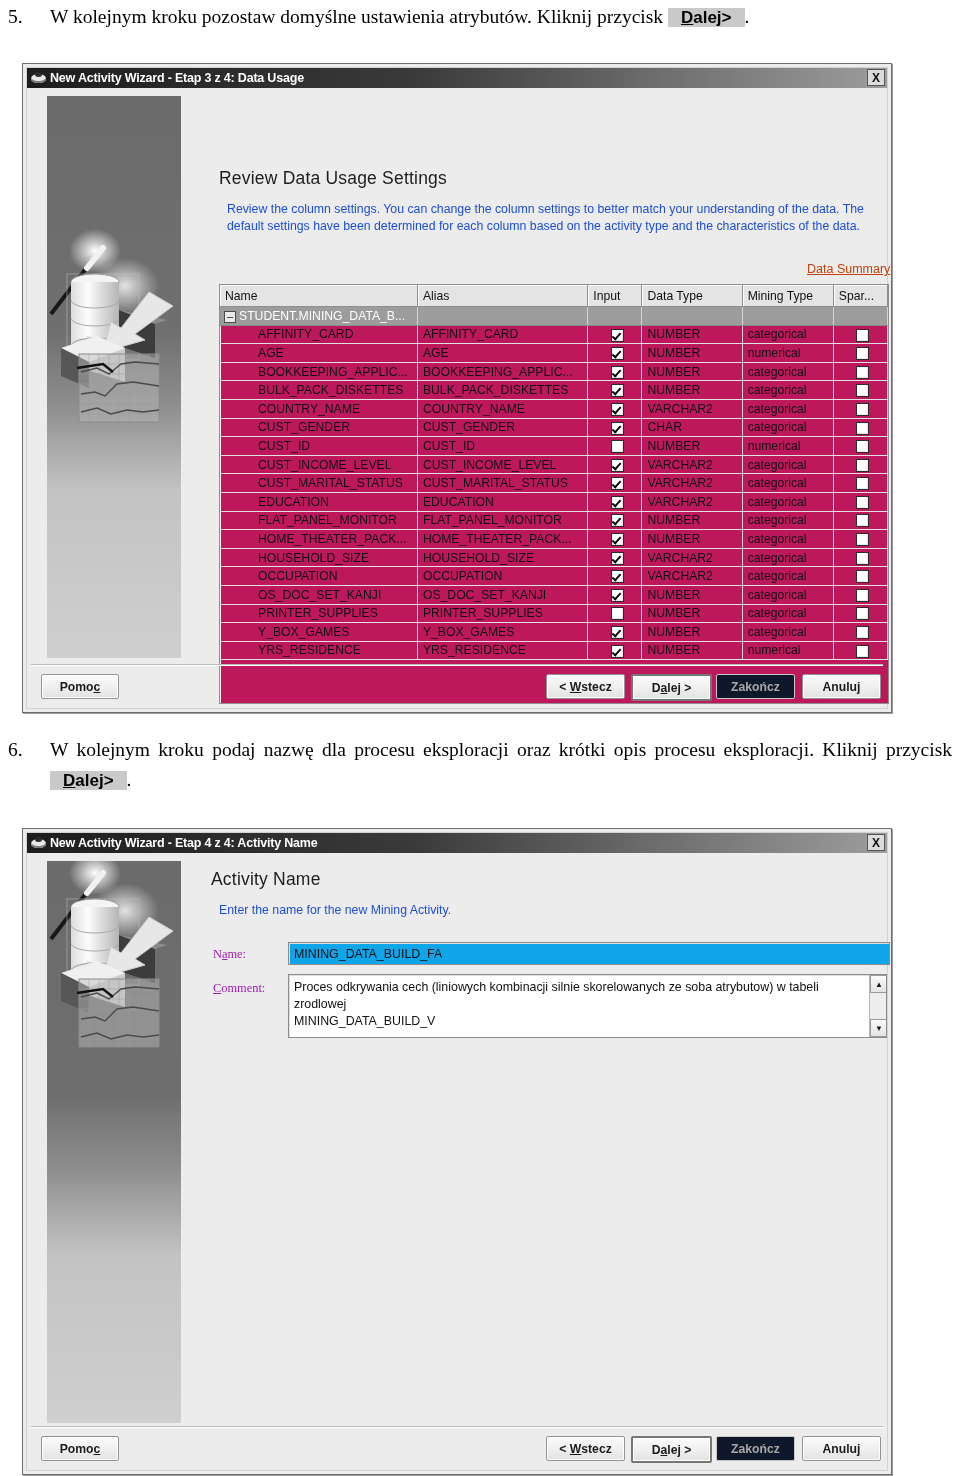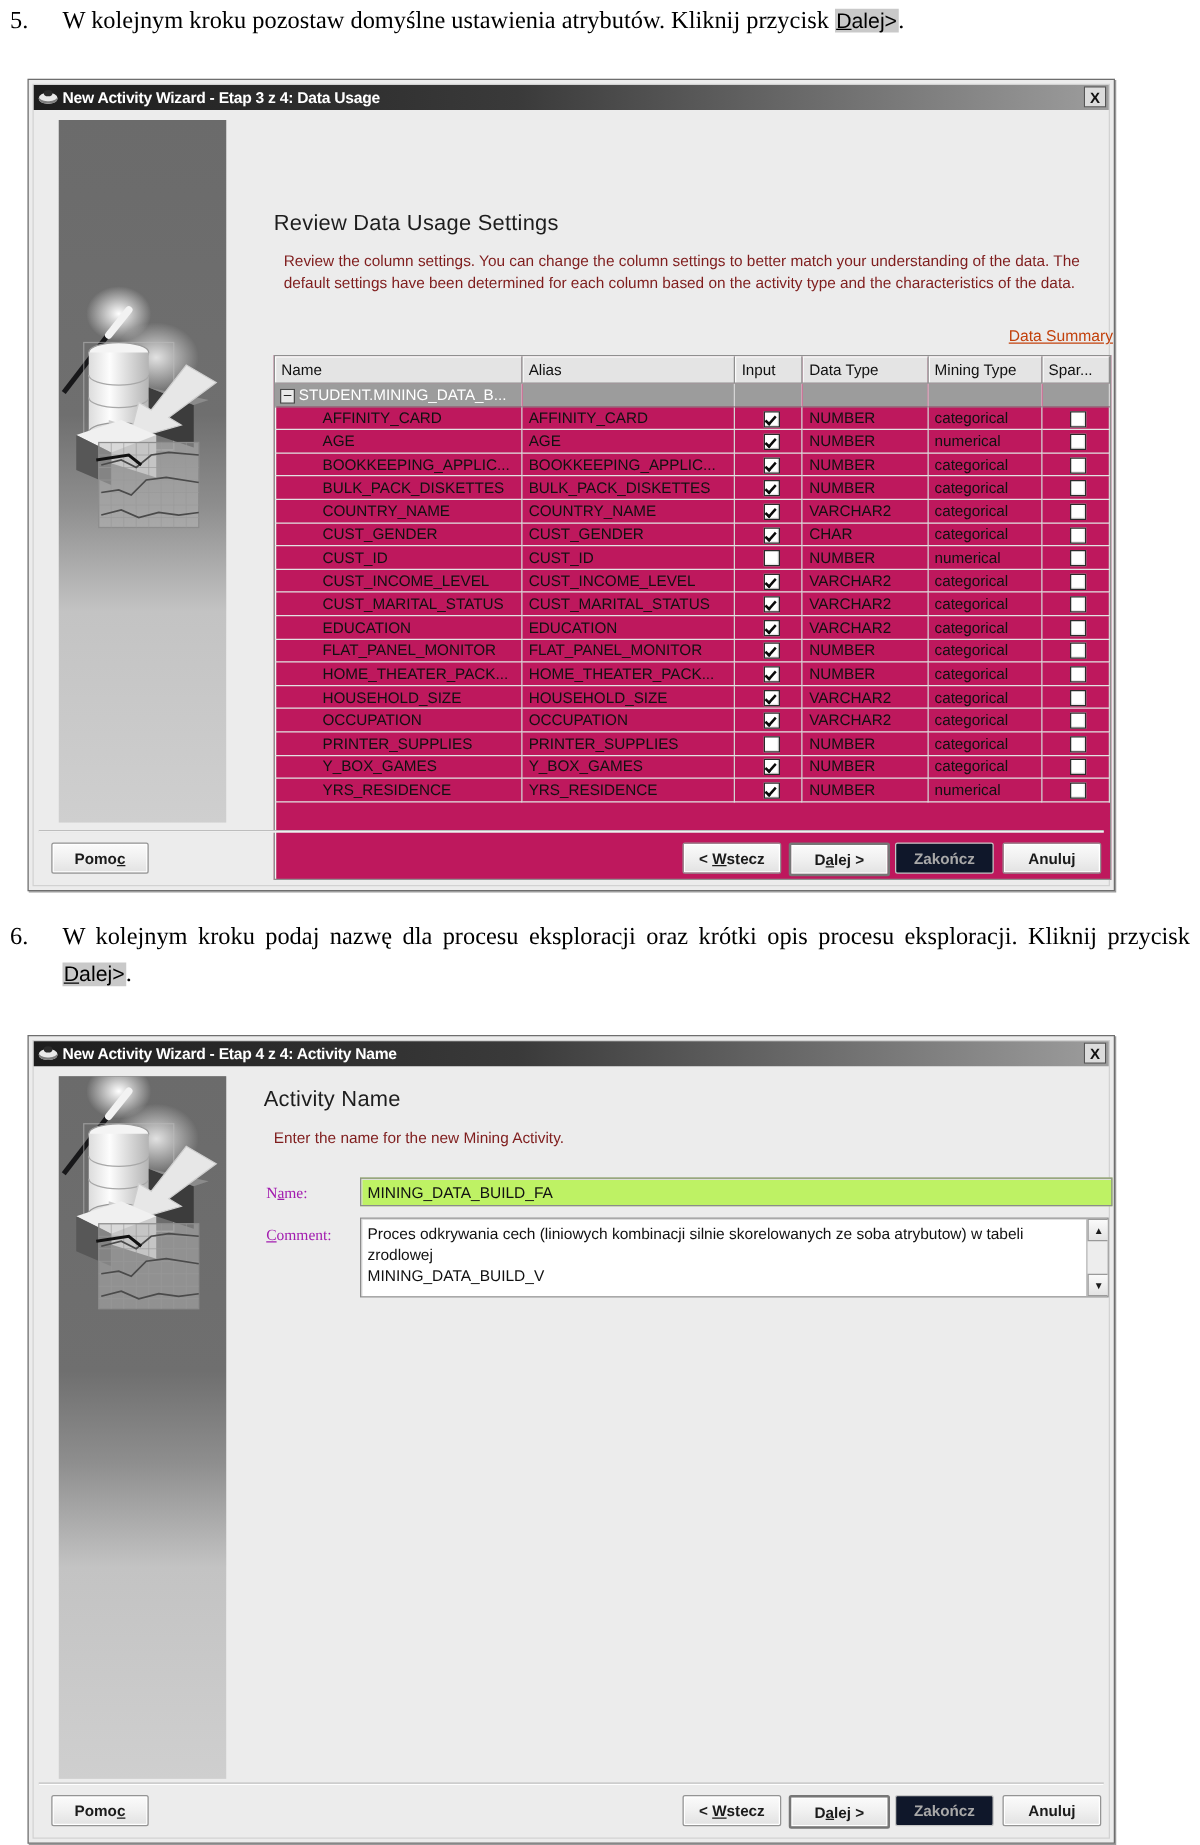--- a/index.html
+++ b/index.html
@@ -11,21 +11,21 @@
   
   .instr{
     position:absolute;
     font-family:"Liberation Serif", serif;
     font-size:19.5px;color:#000;line-height:30px;
   }
   .instr .num{position:absolute;left:0;top:0;}
   .instr .body{display:block;margin-left:42px;text-align:justify;}
   .kbd{
     background:#c9c9c9;font-family:"Liberation Sans",sans-serif;
-    font-weight:normal;font-size:17px;padding:0 1px;
+    font-weight:bold;font-size:17px;padding:0 13px;
   }
   .kbd u{text-decoration:underline;}
 
   
   .dialog{
     position:absolute;
     background:#ececec;
     border:1px solid #6e6e6e;
     box-shadow:1px 1px 0 #9a9a9a;
     font-family:"Liberation Sans", sans-serif;
@@ -75,21 +75,21 @@
     overflow:hidden;
   }
   .banner svg{position:absolute;left:0;top:0;}
 
   
   .pane-title{
     position:absolute;color:#1d1d1d;font-size:17.5px;
     font-family:"Liberation Sans",sans-serif;letter-spacing:0.2px;
   }
   .pane-desc{
-    position:absolute;color:#7f1d1d;font-size:12.3px;line-height:17px;
+    position:absolute;color:#1d4ed8;font-size:12.3px;line-height:17px;
     font-family:"Liberation Sans",sans-serif;
   }
   .link{
     position:absolute;font-size:12.5px;color:#c2410c;text-decoration:underline;
     font-family:"Liberation Sans",sans-serif;
     text-align:right;
   }
 
   
   .grid-wrap{
@@ -141,21 +141,21 @@
   .btn.default{border:2px solid #767676;}
   .btn.disabled{color:#a8a8a8;border-color:#c6c6c6;background:#0f172a;box-shadow:none;}
   .btn u{text-decoration:underline;}
 
   
   .fld-label{
     position:absolute;font-family:Liberation Serif, serif;
     font-size:12.4px;color:#a21caf;
   }
   .textinput{
-    position:absolute;background:#bef264;border:1px solid #8c8c8c;
+    position:absolute;background:#0ea5e9;border:1px solid #8c8c8c;
     font-family:"Liberation Sans",sans-serif;font-size:12.4px;color:#111;
     display:flex;align-items:center;padding-left:5px;
     box-shadow:inset 1px 1px 0 #dedede;
   }
   .textarea{
     position:absolute;background:#ffffff;border:1px solid #8c8c8c;
     box-shadow:inset 1px 1px 0 #dedede;overflow:hidden;
   }
   .textarea .ta-text{
     position:absolute;left:5px;top:4px;right:20px;
@@ -406,20 +406,28 @@
             <td class="ctr"><span class="chk on"></span></td>
             <td>VARCHAR2</td>
             <td>categorical</td>
             <td class="ctr"><span class="chk"></span></td>
           </tr>
           <tr>
             <td class="indent">OCCUPATION</td>
             <td>OCCUPATION</td>
             <td class="ctr"><span class="chk on"></span></td>
             <td>VARCHAR2</td>
+            <td>categorical</td>
+            <td class="ctr"><span class="chk"></span></td>
+          </tr>
+          <tr>
+            <td class="indent">OS_DOC_SET_KANJI</td>
+            <td>OS_DOC_SET_KANJI</td>
+            <td class="ctr"><span class="chk on"></span></td>
+            <td>NUMBER</td>
             <td>categorical</td>
             <td class="ctr"><span class="chk"></span></td>
           </tr>
           <tr>
             <td class="indent">PRINTER_SUPPLIES</td>
             <td>PRINTER_SUPPLIES</td>
             <td class="ctr"><span class="chk"></span></td>
             <td>NUMBER</td>
             <td>categorical</td>
             <td class="ctr"><span class="chk"></span></td>

